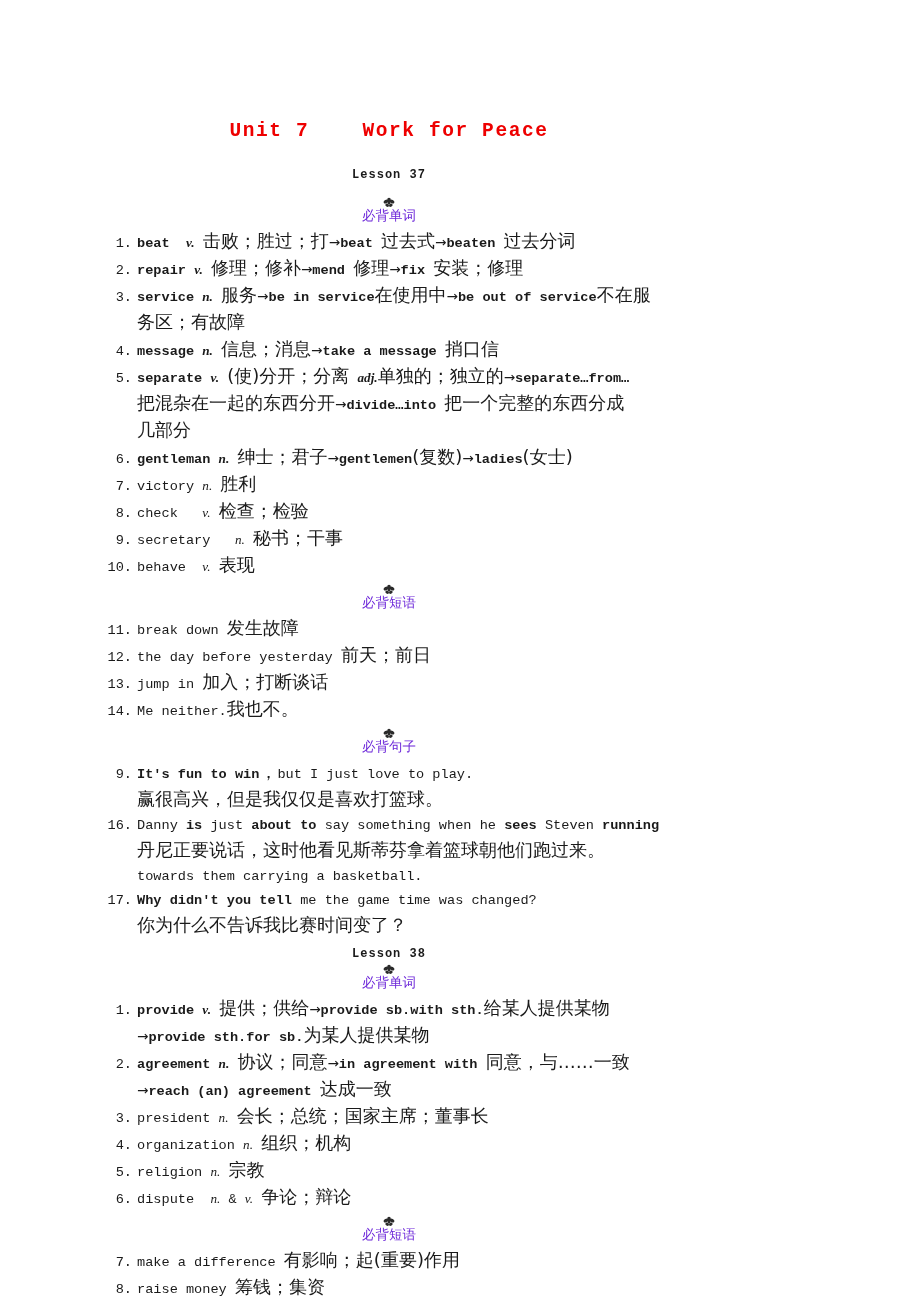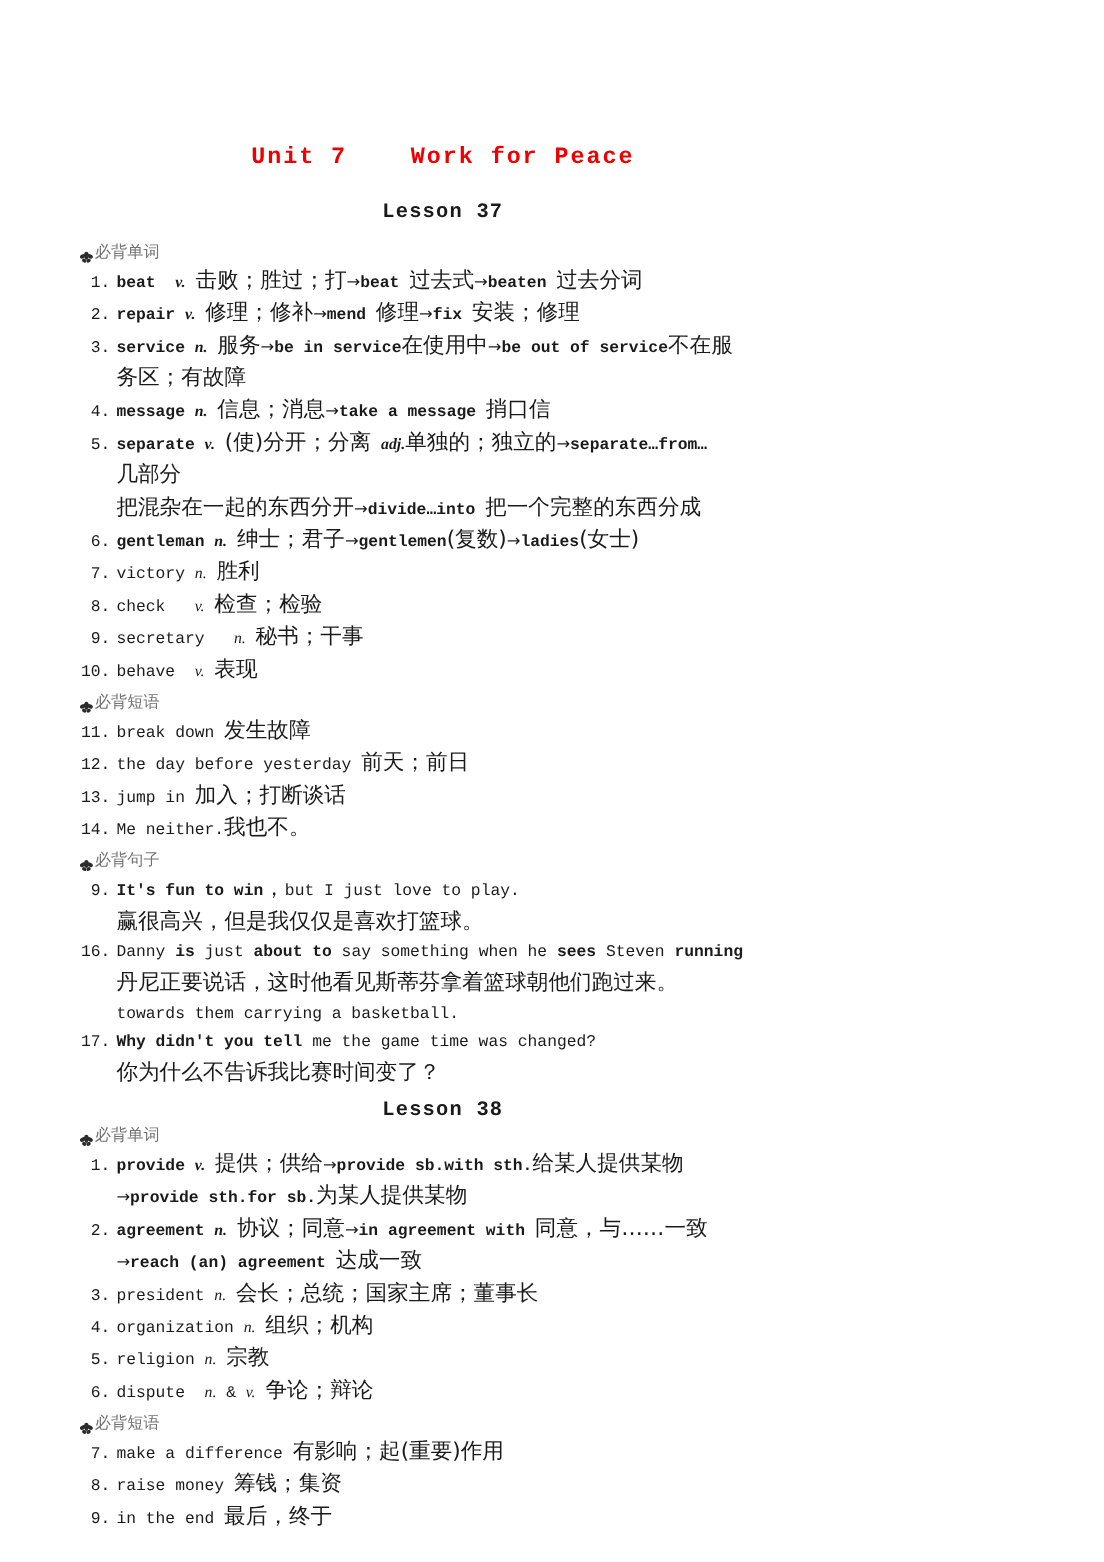--- a/index.html
+++ b/index.html
@@ -12,59 +12,60 @@
     height: 1302px;
     font-family: "Liberation Mono", "DejaVu Sans Mono", monospace;
     color: #1a1a1a;
     overflow: hidden;
   }
   .page {
     position: relative;
     width: 822px;
     height: 1302px;
     box-sizing: border-box;
-    padding: 0 150px 0 66px;
+    padding: 0 150px 0 106px;
   }
 
   
   .unit-title {
     color: #ee0000;
     font-family: "Liberation Mono", "DejaVu Sans Mono", monospace;
     font-size: 19.5px;
     font-weight: bold;
     letter-spacing: 1.6px;
     text-align: center;
     margin: 0;
     padding-top: 122px;
     line-height: 1;
     white-space: pre;
   }
 
   
   .lesson-heading {
     text-align: center;
-    font-size: 17px;
+    font-size: 12px;
     font-weight: bold;
     letter-spacing: 1px;
     margin: 0;
     line-height: 1;
     white-space: pre;
   }
   .lesson-37 { padding-top: 27px; }
   .lesson-38 { padding-top: 8px; }
 
   
   .section-head {
-    font-family: Liberation Sans, sans-serif;
+    font-family: Liberation Mono, monospace;
     font-size: 13.5px;
     line-height: 24px;
     margin: 0;
     display: flex;
     align-items: center;
-    color: #737373;
+    color: #6d28d9;
+    flex-direction: column;
   }
   .sec-first { margin-top: 12px; }
   .bullet-icon {
     display: inline-block;
     width: 12px;
     height: 12px;
     margin-right: 1px;
     flex: 0 0 auto;
     position: relative;
     top: 1px;
@@ -141,22 +142,22 @@
       </div>
       <div class="cont"><span class="cn">务区；有故障</span></div>
       <div class="entry">
         <span class="num">4.</span>
         <span class="body"><span class="en b">message</span><span class="sp"> </span><span class="pos">n.</span><span class="sp"> </span><span class="cn">信息；消息</span><span class="arrow">→</span><span class="en b">take a message</span><span class="sp"> </span><span class="cn">捎口信</span></span>
       </div>
       <div class="entry">
         <span class="num">5.</span>
         <span class="body"><span class="en b">separate</span><span class="sp"> </span><span class="pos">v.</span><span class="sp"> </span><span class="cn">(使)分开；分离</span><span class="sp"> </span><span class="pos">adj.</span><span class="cn">单独的；独立的</span><span class="arrow">→</span><span class="en b">separate…from…</span></span>
       </div>
+      <div class="cont"><span class="cn">把混杂在一起的东西分开</span><span class="arrow">→</span><span class="en b">divide…into</span><span class="sp"> </span><span class="cn">把一个完整的东西分成</span></div>
       <div class="cont"><span class="cn">几部分</span></div>
-      <div class="cont"><span class="cn">把混杂在一起的东西分开</span><span class="arrow">→</span><span class="en b">divide…into</span><span class="sp"> </span><span class="cn">把一个完整的东西分成</span></div>
       <div class="entry">
         <span class="num">6.</span>
         <span class="body"><span class="en b">gentleman</span><span class="sp"> </span><span class="pos">n.</span><span class="sp"> </span><span class="cn">绅士；君子</span><span class="arrow">→</span><span class="en b">gentlemen</span><span class="cn">(复数)</span><span class="arrow">→</span><span class="en b">ladies</span><span class="cn">(女士)</span></span>
       </div>
       <div class="entry">
         <span class="num">7.</span>
         <span class="body"><span class="en">victory</span><span class="sp"> </span><span class="pos lt">n.</span><span class="sp"> </span><span class="cn">胜利</span></span>
       </div>
       <div class="entry">
         <span class="num">8.</span>

